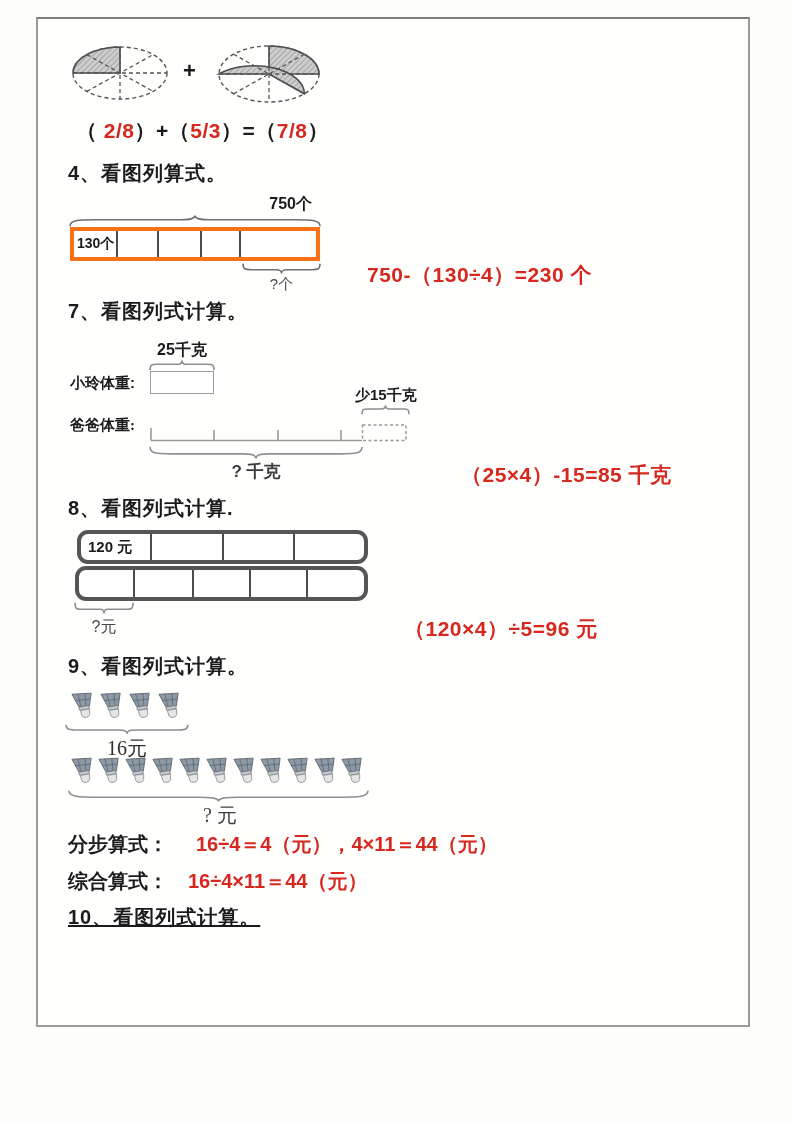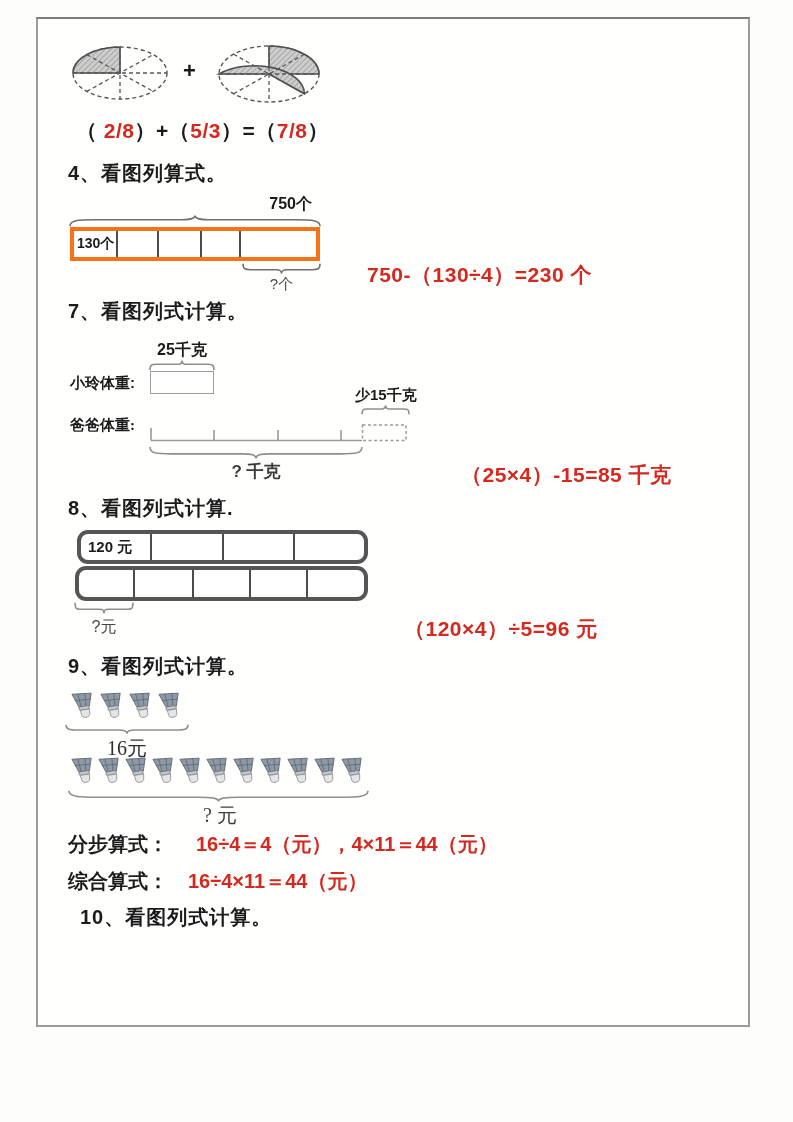--- a/index.html
+++ b/index.html
@@ -254,14 +254,14 @@
   </svg>
   <div class="abs center serifnum" style="left:155px;top:802px;width:130px;color:#3f3f3f;">? 元</div>
 
   <div class="abs" style="left:68px;top:831px;font-size:20px;font-weight:700;white-space:nowrap;">
     <span>分步算式：</span><span class="red" style="margin-left:28px;">16÷4＝4（元），4×11＝44（元）</span>
   </div>
   <div class="abs" style="left:68px;top:868px;font-size:20px;font-weight:700;white-space:nowrap;">
     <span>综合算式：</span><span class="red" style="margin-left:20px;">16÷4×11＝44（元）</span>
   </div>
 
-  <div class="abs qtitle" style="left:80px;top:904px;">10、看图列式计算。</div>
+  <div class="abs qtitle" style="left:68px;top:904px;text-decoration:underline;">10、看图列式计算。</div>
 </div>
 
 </body></html>

